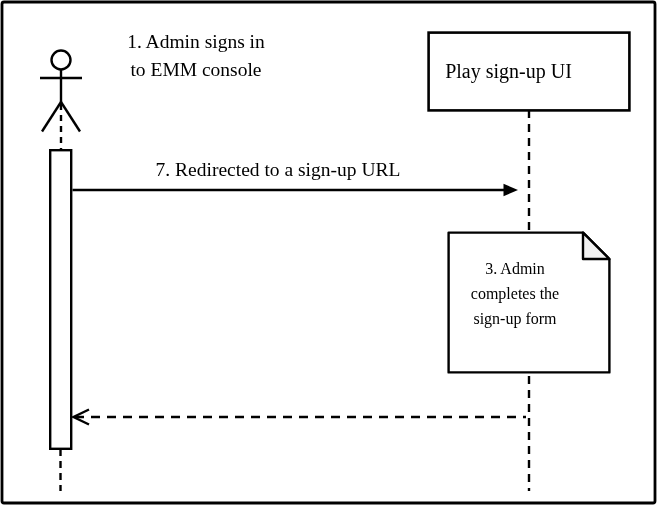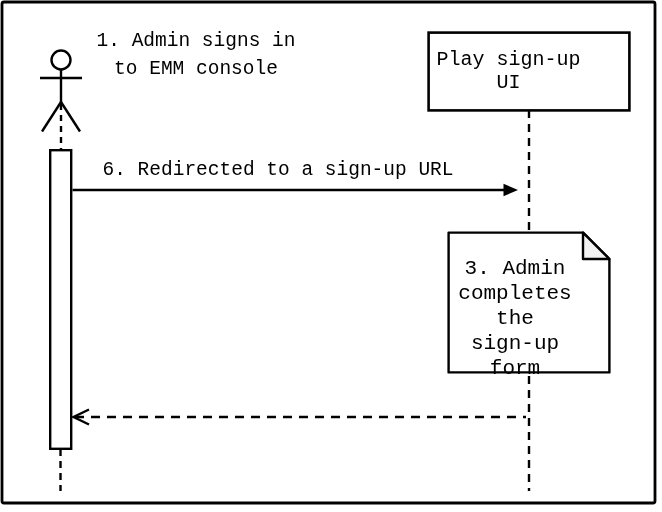--- a/index.html
+++ b/index.html
@@ -5,21 +5,21 @@
   html, body {
     margin: 0;
     padding: 0;
     background: #ffffff;
   }
   #canvas {
     position: relative;
     width: 662px;
     height: 512px;
     background: #ffffff;
-    font-family: Liberation Mono, monospace;
+    font-family: Liberation Serif, serif;
     color: #000000;
     overflow: hidden;
   }
   #shapes {
     position: absolute;
     left: 0;
     top: 0;
     z-index: 1;
   }
   .label {
@@ -52,21 +52,21 @@
     height: 78px;
     display: flex;
     align-items: center;
     justify-content: center;
     font-size: 20px;
   }
   #step3-label {
     left: 448px;
     top: 256px;
     width: 134px;
-    font-size: 21px;
+    font-size: 16px;
     line-height: 25px;
   }
   #step4-label {
     left: 73px;
     top: 386px;
     width: 440px;
   }
 </style>
 </head>
 <body>
@@ -106,21 +106,21 @@
 
     <g>
       <line x1="75" y1="417" x2="526" y2="417" stroke="#000000" stroke-width="2.4" stroke-dasharray="9 7"></line>
       <polyline points="89,409.5 73.5,417 89,424.5" fill="none" stroke="#000000" stroke-width="2.4"></polyline>
     </g>
   </svg>
 
   <div class="label" id="step1-label">1. Admin signs in
 to EMM console</div>
 
-  <div class="label msg-label" id="step2-label">6. Redirected to a sign-up URL</div>
+  <div class="label msg-label" id="step2-label">7. Redirected to a sign-up URL</div>
 
   <div class="label" id="participant-label">Play sign-up UI</div>
 
   <div class="label" id="step3-label">3. Admin
 completes the
 sign-up form</div>
 
 </div>
 
 </body></html>

